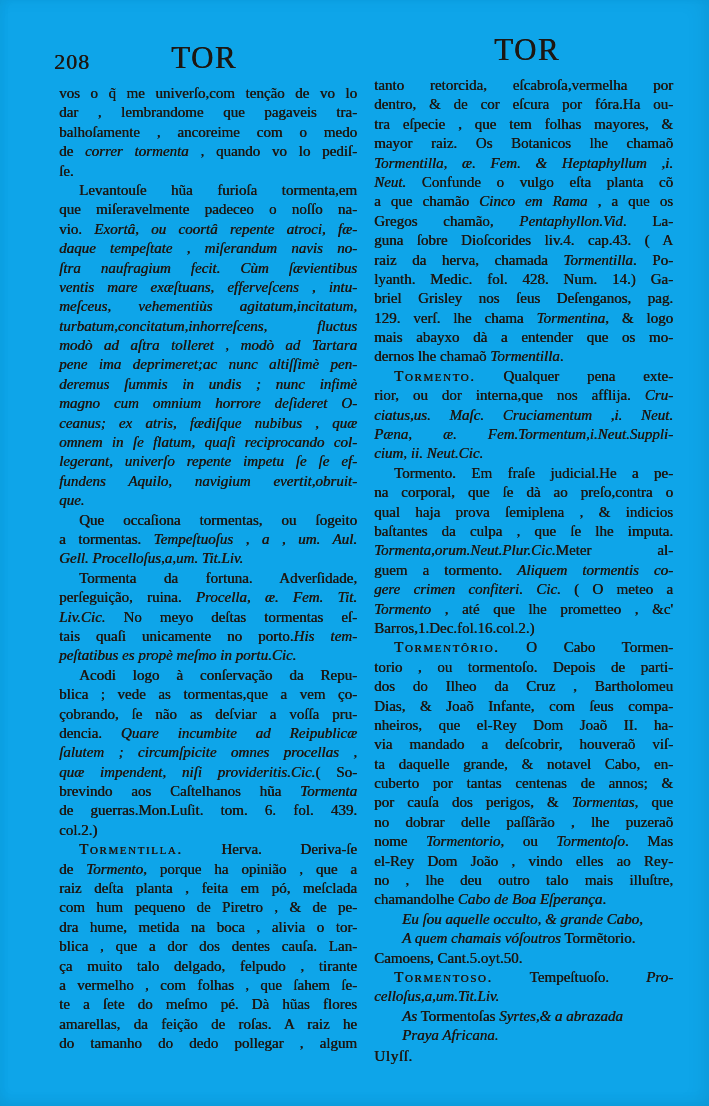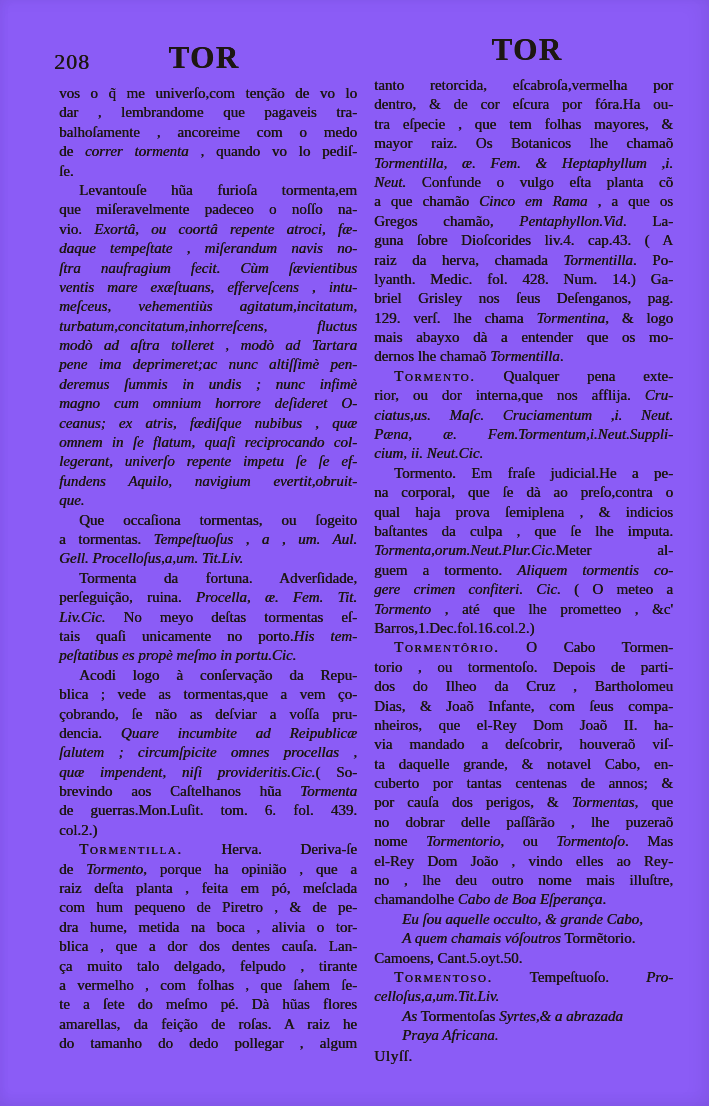--- a/index.html
+++ b/index.html
@@ -1,25 +1,25 @@
 <!DOCTYPE html>
 <html><head>
 <meta charset="utf-8">
 <style>
   html,body{margin:0;padding:0;background:#f9f8f3;}
   .page{
     position:relative;width:709px;height:1106px;overflow:hidden;
-    background:#8b5cf6;
+    background:#0ea5e9;
     box-shadow:inset -8px 0 18px rgba(0,0,0,0.045), inset 0 -6px 14px rgba(0,0,0,0.03), inset 4px 0 10px rgba(0,0,0,0.02);
     font-family:"Liberation Serif","DejaVu Serif",serif;
     color:#1d1712;
     text-shadow:0.4px 0 0 currentColor;
   }
   .pageno{position:absolute;left:54px;top:49px;font-size:22px;letter-spacing:1px;}
-  .rt{position:absolute;font-size:31px;font-weight:bold;letter-spacing:1.5px;transform:translateX(-50%);}
+  .rt{position:absolute;font-size:31px;font-weight:normal;letter-spacing:1.5px;transform:translateX(-50%);}
   .rt-left{left:204px;top:40px;}
   .rt-right{left:527px;top:32px;}
   .col{position:absolute;font-size:15px;line-height:19.4px;}
   .col-left{left:59px;top:84px;width:298px;}
   .col-right{left:374px;top:76px;width:299px;}
   .line{height:19.4px;text-align:justify;text-align-last:justify;white-space:nowrap;}
   .line.end{text-align:left;text-align-last:left;}
   .line.ind{text-indent:20px;}
   .line.ind2{text-indent:28px;}
   .sc{font-variant:small-caps;letter-spacing:1.6px;}
@@ -120,21 +120,21 @@
       <div class="line">dos do Ilheo da Cruz , Bartholomeu</div>
       <div class="line">Dias, &amp; Joaõ Infante, com ſeus compa-</div>
       <div class="line">nheiros, que el-Rey Dom Joaõ II. ha-</div>
       <div class="line">via mandado a deſcobrir, houveraõ viſ-</div>
       <div class="line">ta daquelle grande, &amp; notavel Cabo, en-</div>
       <div class="line">cuberto por tantas centenas de annos; &amp;</div>
       <div class="line">por cauſa dos perigos, &amp; <i>Tormentas</i>, que</div>
       <div class="line">no dobrar delle paſſârão , lhe puzeraõ</div>
       <div class="line">nome <i>Tormentorio</i>, ou <i>Tormentoſo</i>. Mas</div>
       <div class="line">el-Rey Dom João , vindo elles ao Rey-</div>
-      <div class="line">no , lhe deu outro nome mais illuſtre,</div>
+      <div class="line">no , lhe deu outro talo mais illuſtre,</div>
       <div class="line end">chamandolhe <i>Cabo de Boa Eſperança</i>.</div>
       <div class="line ind2 end"><i>Eu ſou aquelle occulto, &amp; grande Cabo,</i></div>
       <div class="line ind2 end"><i>A quem chamais vóſoutros</i> Tormẽtorio.</div>
       <div class="line end">Camoens, Cant.5.oyt.50.</div>
       <div class="line ind"><span class="sc">Tormentoso.</span> Tempeſtuoſo. <i>Pro-</i></div>
       <div class="line end"><i>celloſus,a,um.Tit.Liv.</i></div>
       <div class="line ind2 end"><i>As</i> Tormentoſas <i>Syrtes,&amp; a abrazada</i></div>
       <div class="line ind2 end"><i>Praya Africana.</i></div>
     </div>
   <div class="catchword">Ulyſſ.</div>

